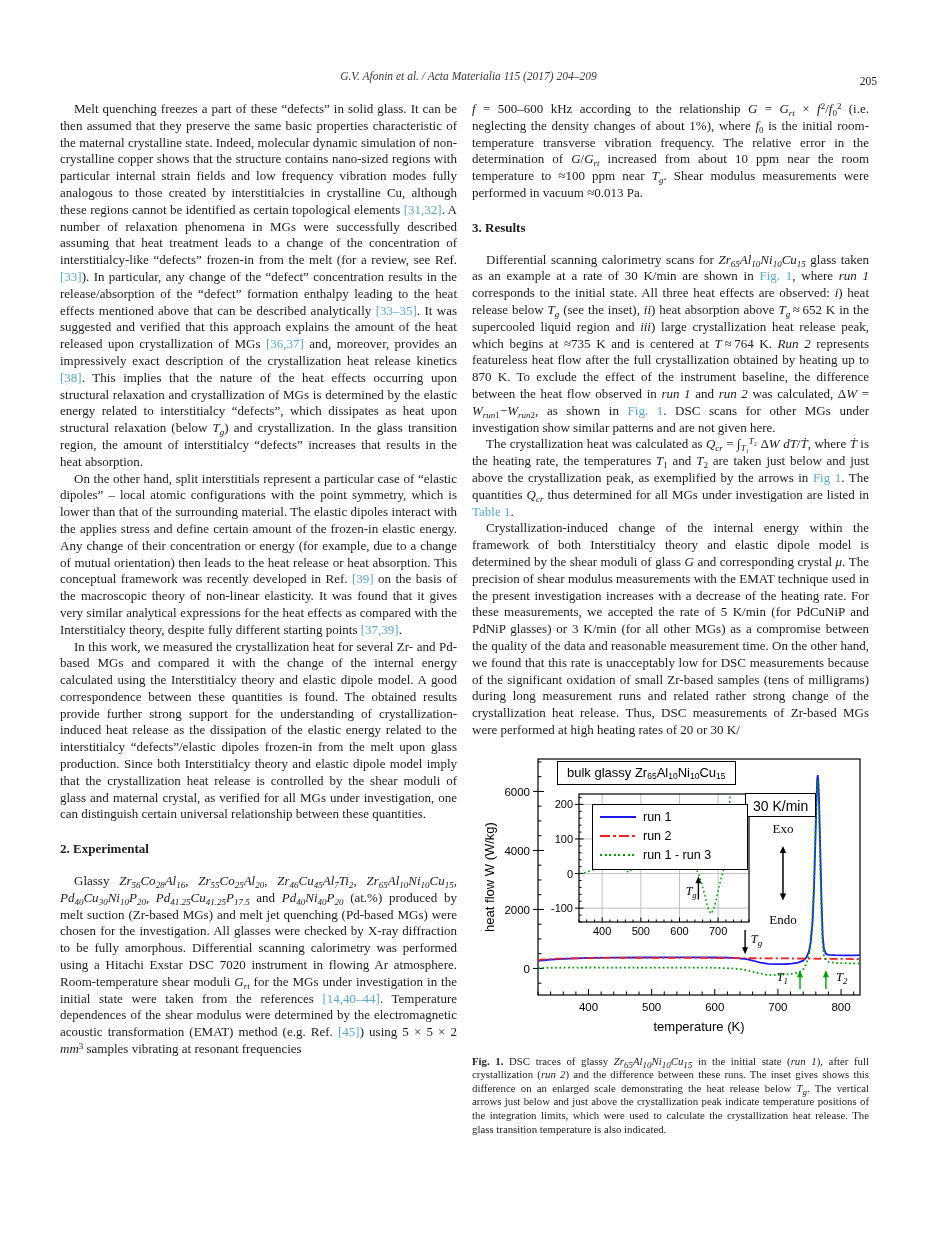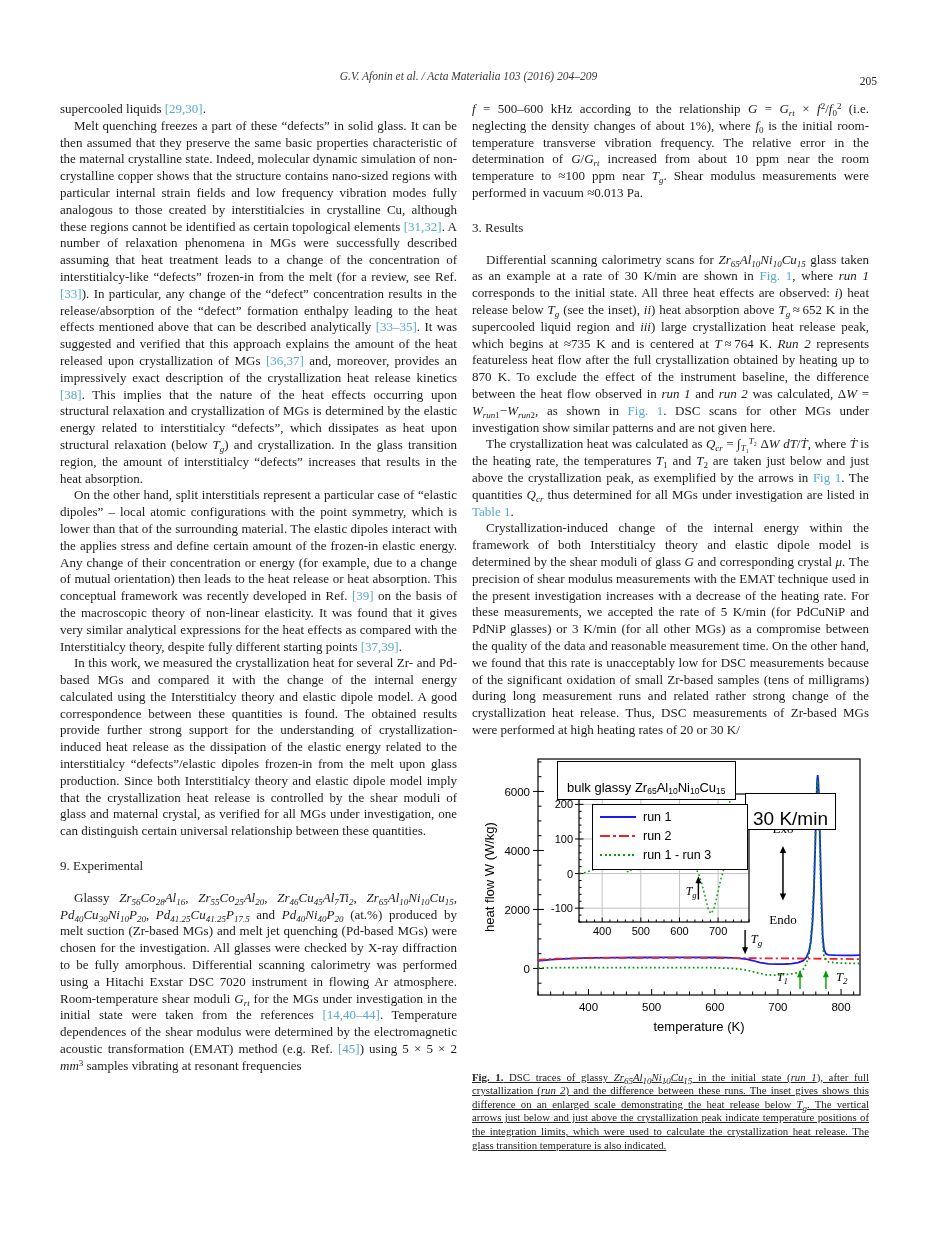--- a/index.html
+++ b/index.html
@@ -16,58 +16,57 @@
   }
   .col{
     position:absolute;top:101px;width:397px;font-size:13px;line-height:16.8px;
     text-align:justify;
   }
   #left-col{left:60px;}
   #right-col{left:472px;}
   .col p{margin:0;text-indent:14px;}
   .col p.noindent{text-indent:0;}
   h2{
-    font-size:13px;font-weight:normal;margin:18px 0 15px 0;text-indent:0;
+    font-size:13px;font-weight:bold;margin:18px 0 15px 0;text-indent:0;
     font-family:"Liberation Serif",serif;
   }
   sub,sup{font-size:9px;line-height:0;}
   sub{vertical-align:-2.5px;}
   sup{vertical-align:4px;}
   .ref{color:#58a8cf;}
   
   .figure{position:relative;width:402px;margin:16px 0 0 8px;height:288px;}
   #fig-svg{position:absolute;left:0;top:0;}
   .fig-box{
     position:absolute;border:1.3px solid #000;background:#fff;
     font-family:"Liberation Sans",sans-serif;color:#000;white-space:nowrap;
   }
   .fig-box sub{font-size:8.5px;vertical-align:-2px;}
-  #fig-title-box{left:77px;top:6px;padding:18px 9px 3px 9px;font-size:13px;}
-  #fig-rate-box{left:265px;top:38px;padding:17px 7px 2px 7px;font-size:19px;}
+  #fig-title-box{left:77px;top:6px;padding:3px 9px 3px 9px;font-size:13px;}
+  #fig-rate-box{left:265px;top:38px;padding:4px 7px 2px 7px;font-size:14px;}
   #fig-legend{left:112px;top:49px;padding:3px 9px 4px 7px;min-width:138px;}
   .leg-row{display:flex;align-items:center;height:19px;}
   .leg-sample{width:36px;height:2.4px;margin-right:7px;flex:none;}
   .leg-label{font-size:12.5px;font-family:"Liberation Sans",sans-serif;}
   .fig-caption{
-    margin-top:28px;width:397px;font-size:10.8px;line-height:13.6px;
-    text-align:justify;color:#222;text-decoration:underline;
+    margin-top:12px;width:397px;font-size:10.8px;line-height:13.6px;
+    text-align:justify;color:#222;
   }
 </style>
 </head>
 <body>
 
-<div class="running-head">G.V. Afonin et al. / Acta Materialia 103 (2016) 204–209</div>
+<div class="running-head">G.V. Afonin et al. / Acta Materialia 115 (2017) 204–209</div>
 <div class="page-num">205</div>
 
 <div class="col" id="left-col">
-  <p class="noindent">supercooled liquids <span class="ref">[29,30]</span>.</p>
   <p>Melt quenching freezes a part of these “defects” in solid glass. It can be then assumed that they preserve the same basic properties characteristic of the maternal crystalline state. Indeed, molecular dynamic simulation of non-crystalline copper shows that the structure contains nano-sized regions with particular internal strain fields and low frequency vibration modes fully analogous to those created by interstitialcies in crystalline Cu, although these regions cannot be identified as certain topological elements <span class="ref">[31,32]</span>. A number of relaxation phenomena in MGs were successfully described assuming that heat treatment leads to a change of the concentration of interstitialcy-like “defects” frozen-in from the melt (for a review, see Ref. <span class="ref">[33]</span>). In particular, any change of the “defect” concentration results in the release/absorption of the “defect” formation enthalpy leading to the heat effects mentioned above that can be described analytically <span class="ref">[33–35]</span>. It was suggested and verified that this approach explains the amount of the heat released upon crystallization of MGs <span class="ref">[36,37]</span> and, moreover, provides an impressively exact description of the crystallization heat release kinetics <span class="ref">[38]</span>. This implies that the nature of the heat effects occurring upon structural relaxation and crystallization of MGs is determined by the elastic energy related to interstitialcy “defects”, which dissipates as heat upon structural relaxation (below <i>T<sub>g</sub></i>) and crystallization. In the glass transition region, the amount of interstitialcy “defects” increases that results in the heat absorption.</p>
   <p>On the other hand, split interstitials represent a particular case of “elastic dipoles” – local atomic configurations with the point symmetry, which is lower than that of the surrounding material. The elastic dipoles interact with the applies stress and define certain amount of the frozen-in elastic energy. Any change of their concentration or energy (for example, due to a change of mutual orientation) then leads to the heat release or heat absorption. This conceptual framework was recently developed in Ref. <span class="ref">[39]</span> on the basis of the macroscopic theory of non-linear elasticity. It was found that it gives very similar analytical expressions for the heat effects as compared with the Interstitialcy theory, despite fully different starting points <span class="ref">[37,39]</span>.</p>
   <p>In this work, we measured the crystallization heat for several Zr- and Pd-based MGs and compared it with the change of the internal energy calculated using the Interstitialcy theory and elastic dipole model. A good correspondence between these quantities is found. The obtained results provide further strong support for the understanding of crystallization-induced heat release as the dissipation of the elastic energy related to the interstitialcy “defects”/elastic dipoles frozen-in from the melt upon glass production. Since both Interstitialcy theory and elastic dipole model imply that the crystallization heat release is controlled by the shear moduli of glass and maternal crystal, as verified for all MGs under investigation, one can distinguish certain universal relationship between these quantities.</p>
-  <h2>9. Experimental</h2>
+  <h2>2. Experimental</h2>
   <p>Glassy <i>Zr<sub>56</sub>Co<sub>28</sub>Al<sub>16</sub></i>, <i>Zr<sub>55</sub>Co<sub>25</sub>Al<sub>20</sub></i>, <i>Zr<sub>46</sub>Cu<sub>45</sub>Al<sub>7</sub>Ti<sub>2</sub></i>, <i>Zr<sub>65</sub>Al<sub>10</sub>Ni<sub>10</sub>Cu<sub>15</sub></i>, <i>Pd<sub>40</sub>Cu<sub>30</sub>Ni<sub>10</sub>P<sub>20</sub></i>, <i>Pd<sub>41.25</sub>Cu<sub>41.25</sub>P<sub>17.5</sub></i> and <i>Pd<sub>40</sub>Ni<sub>40</sub>P<sub>20</sub></i> (at.%) produced by melt suction (Zr-based MGs) and melt jet quenching (Pd-based MGs) were chosen for the investigation. All glasses were checked by X-ray diffraction to be fully amorphous. Differential scanning calorimetry was performed using a Hitachi Exstar DSC 7020 instrument in flowing Ar atmosphere. Room-temperature shear moduli <i>G<sub>rt</sub></i> for the MGs under investigation in the initial state were taken from the references <span class="ref">[14,40–44]</span>. Temperature dependences of the shear modulus were determined by the electromagnetic acoustic transformation (EMAT) method (e.g. Ref. <span class="ref">[45]</span>) using 5 × 5 × 2 <i>mm</i><sup>3</sup> samples vibrating at resonant frequencies</p>
 </div>
 
 <div class="col" id="right-col">
   <p class="noindent"><i>f</i> = 500–600 kHz according to the relationship <i>G</i> = <i>G<sub>rt</sub></i> × <i>f</i><sup>2</sup>/<i>f</i><sub>0</sub><sup>2</sup> (i.e. neglecting the density changes of about 1%), where <i>f</i><sub>0</sub> is the initial room-temperature transverse vibration frequency. The relative error in the determination of <i>G</i>/<i>G<sub>rt</sub></i> increased from about 10 ppm near the room temperature to ≈100 ppm near <i>T<sub>g</sub></i>. Shear modulus measurements were performed in vacuum ≈0.013 Pa.</p>
   <h2>3. Results</h2>
   <p>Differential scanning calorimetry scans for <i>Zr<sub>65</sub>Al<sub>10</sub>Ni<sub>10</sub>Cu<sub>15</sub></i> glass taken as an example at a rate of 30 K/min are shown in <span class="ref">Fig. 1</span>, where <i>run 1</i> corresponds to the initial state. All three heat effects are observed: <i>i</i>) heat release below <i>T<sub>g</sub></i> (see the inset), <i>ii</i>) heat absorption above <i>T<sub>g</sub></i> ≈ 652 K in the supercooled liquid region and <i>iii</i>) large crystallization heat release peak, which begins at ≈735 K and is centered at <i>T</i> ≈ 764 K. <i>Run 2</i> represents featureless heat flow after the full crystallization obtained by heating up to 870 K. To exclude the effect of the instrument baseline, the difference between the heat flow observed in <i>run 1</i> and <i>run 2</i> was calculated, Δ<i>W</i> = <i>W</i><sub><i>run</i>1</sub>−<i>W</i><sub><i>run</i>2</sub>, as shown in <span class="ref">Fig. 1</span>. DSC scans for other MGs under investigation show similar patterns and are not given here.</p>
   <p>The crystallization heat was calculated as <i>Q<sub>cr</sub></i> = ∫<sub><i>T</i>₁</sub><sup><i>T</i>₂</sup> Δ<i>W</i> <i>dT</i>/<i>Ṫ</i>, where <i>Ṫ</i> is the heating rate, the temperatures <i>T</i><sub>1</sub> and <i>T</i><sub>2</sub> are taken just below and just above the crystallization peak, as exemplified by the arrows in <span class="ref">Fig 1</span>. The quantities <i>Q<sub>cr</sub></i> thus determined for all MGs under investigation are listed in <span class="ref">Table 1</span>.</p>
   <p>Crystallization-induced change of the internal energy within the framework of both Interstitialcy theory and elastic dipole model is determined by the shear moduli of glass <i>G</i> and corresponding crystal <i>μ</i>. The precision of shear modulus measurements with the EMAT technique used in the present investigation increases with a decrease of the heating rate. For these measurements, we accepted the rate of 5 K/min (for PdCuNiP and PdNiP glasses) or 3 K/min (for all other MGs) as a compromise between the quality of the data and reasonable measurement time. On the other hand, we found that this rate is unacceptably low for DSC measurements because of the significant oxidation of small Zr-based samples (tens of milligrams) during long measurement runs and related rather strong change of the crystallization heat release. Thus, DSC measurements of Zr-based MGs were performed at high heating rates of 20 or 30 K/</p>
 

